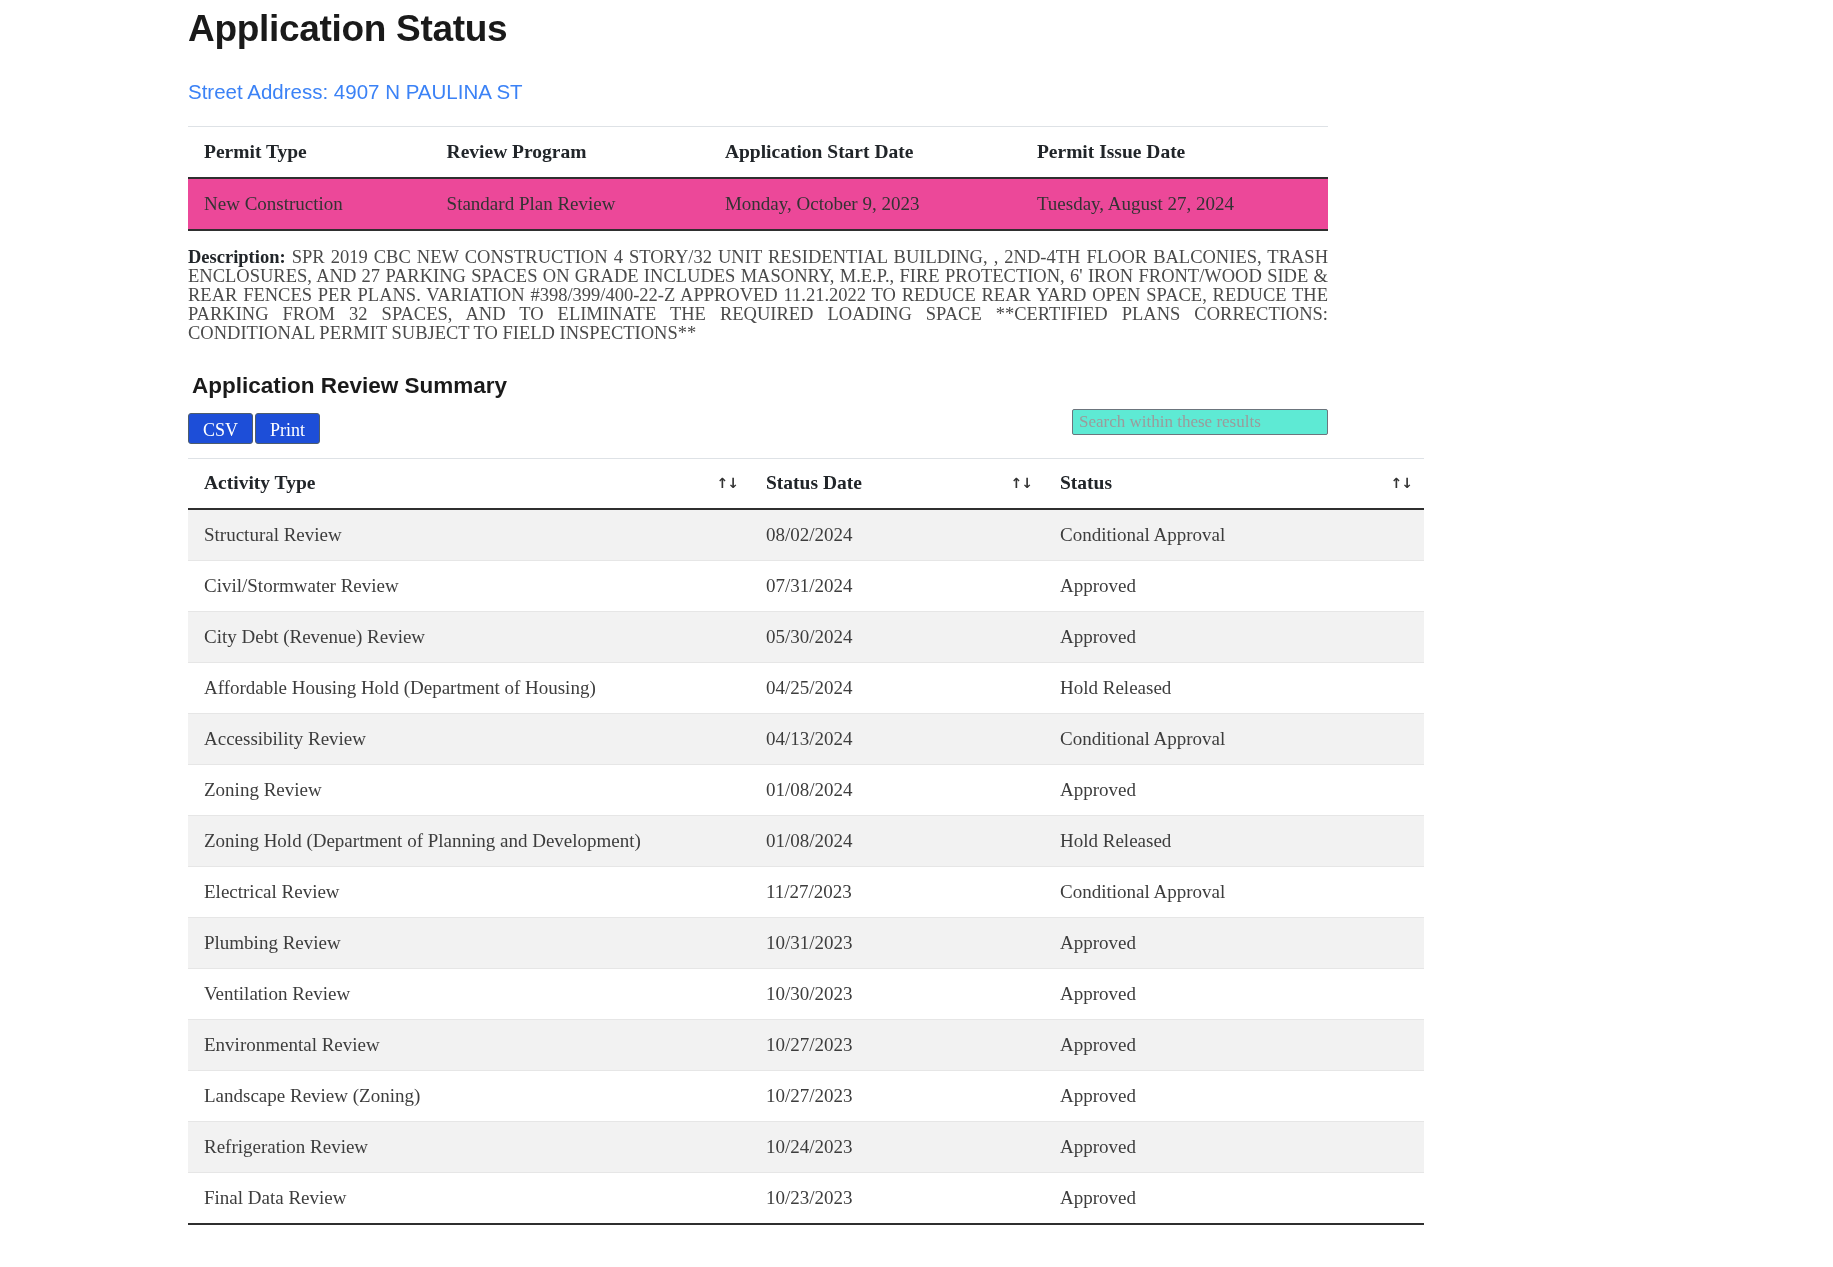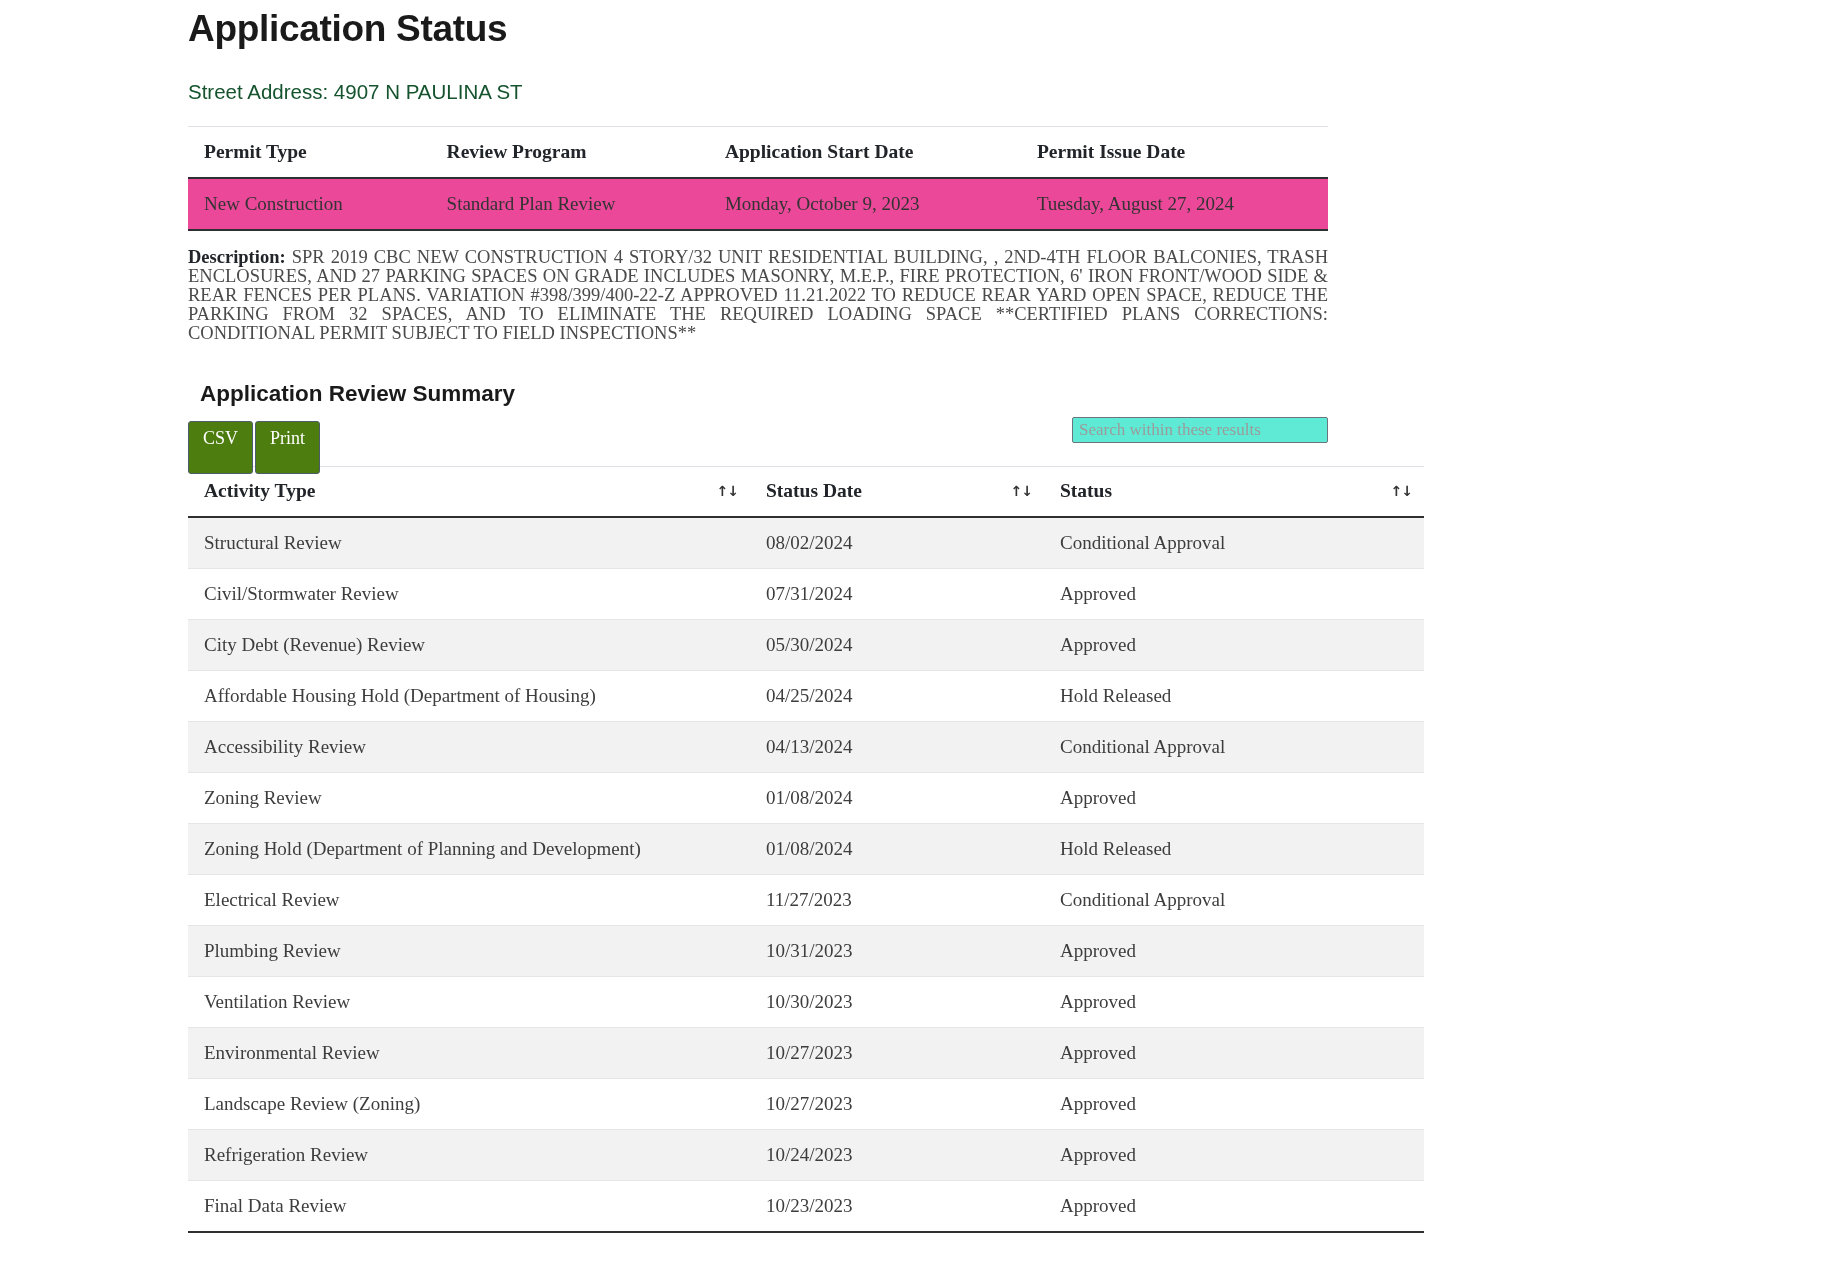--- a/index.html
+++ b/index.html
@@ -33,21 +33,21 @@
     font-size: 37px;
     line-height: 1.15;
     color: #1a1a1a;
     margin: 0;
     padding-top: 8px;
     letter-spacing: -0.3px;
   }
   .street-address {
     font-family: "Liberation Sans", sans-serif;
     font-size: 20.5px;
-    color: #14532d;
+    color: #3b82f6;
     margin: 0;
     padding-top: 29px;
     font-weight: 400;
   }
 
   
   .permit-table {
     width: 1140px;
     border-collapse: collapse;
     margin-top: 22px;
@@ -93,46 +93,46 @@
   .description-block .desc-text {
     color: #4a4a4a;
   }
 
   
   .section-title {
     font-family: "Liberation Sans", sans-serif;
     font-weight: bold;
     font-size: 22.5px;
     color: #1a1a1a;
-    margin: 12px;
+    margin: 4px;
     padding-top: 26px;
   }
 
   
   .toolbar {
     position: relative;
     margin-top: 14px;
     height: 38px;
     width: 1140px;
   }
   .btn-group {
     position: absolute;
     left: 0;
     top: 0;
     display: flex;
     gap: 2px;
   }
   .btn {
-    background: #4d7c0f;
+    background: #1d4ed8;
     color: #ffffff;
     border: 1px solid #4e5d6c;
     border-radius: 3px;
     font-family: "Liberation Serif", serif;
     font-size: 18px;
-    padding: 6px 14px 24px 14px;
+    padding: 6px 14px 2px 14px;
     line-height: 1.2;
     cursor: pointer;
     display: inline-block;
   }
   .search-input {
     position: absolute;
     right: 0;
     top: -4px;
     width: 256px;
     height: 26px;

